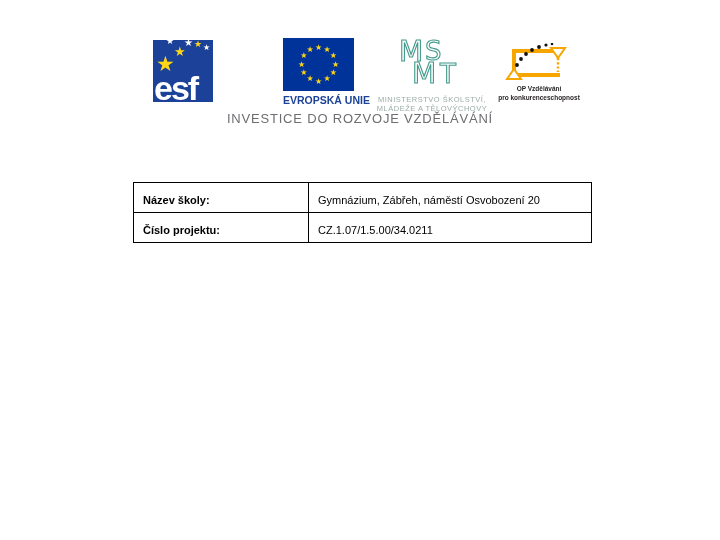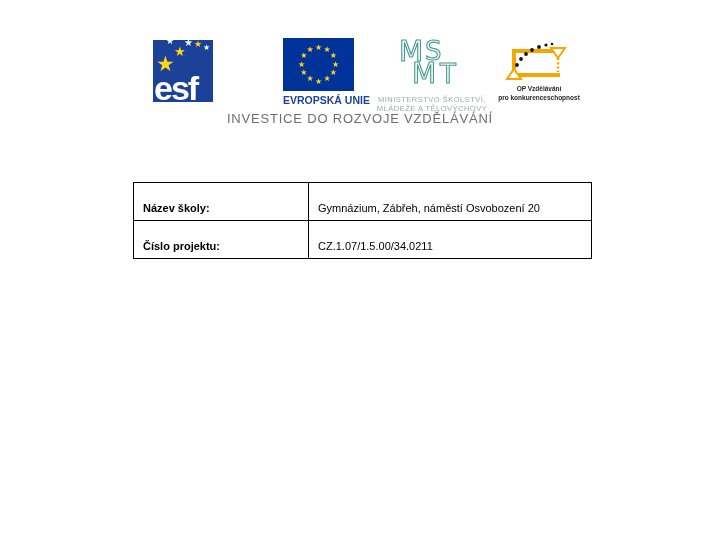--- a/index.html
+++ b/index.html
@@ -40,21 +40,21 @@
            white-space:nowrap;}
 
   
   .claim{position:absolute;left:0;top:111px;width:720px;text-align:center;color:#6d6e71;
          font-size:13px;letter-spacing:0.8px;white-space:nowrap;}
 
   
   .info-table{position:absolute;left:133px;top:182px;width:459px;border-collapse:collapse;
               table-layout:fixed;}
   .info-table td{border:1px solid #000;height:25px;font-size:11px;color:#000;
-                 padding:12px 4px 0 9px;vertical-align:middle;overflow:hidden;white-space:nowrap;}
+                 padding:4px 4px 0 9px;vertical-align:middle;overflow:hidden;white-space:nowrap;}
   .info-table td.lbl{width:161px;font-weight:bold;}
 </style>
 </head>
 <body>
 
 <div class="slide">
 
   <div class="esf-logo">
     <span class="esf-star st1">★</span>
     <span class="esf-star st2">★</span>

